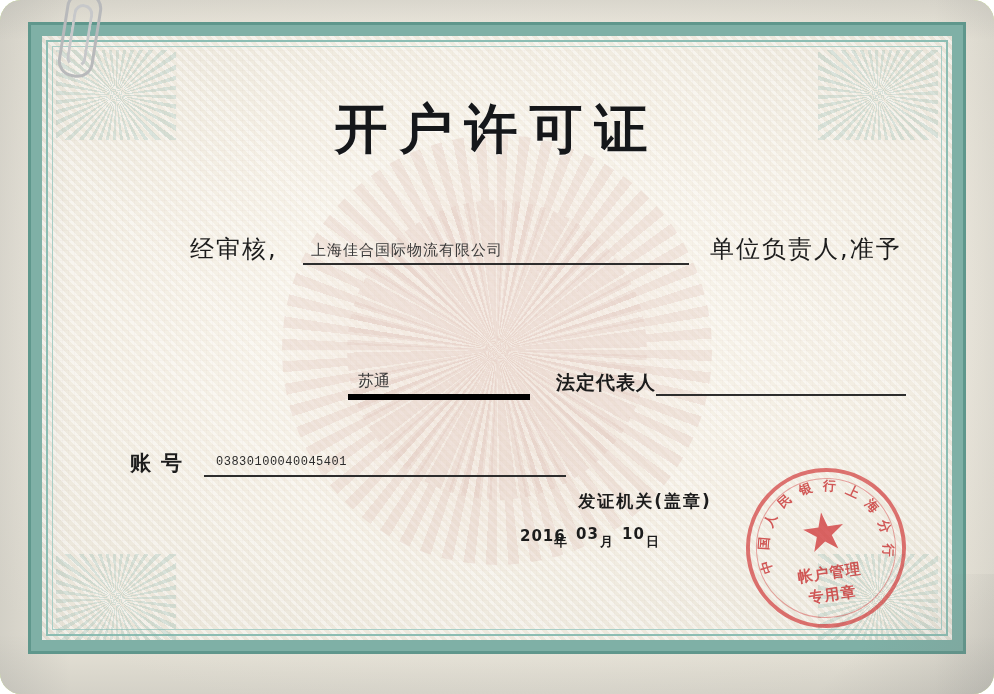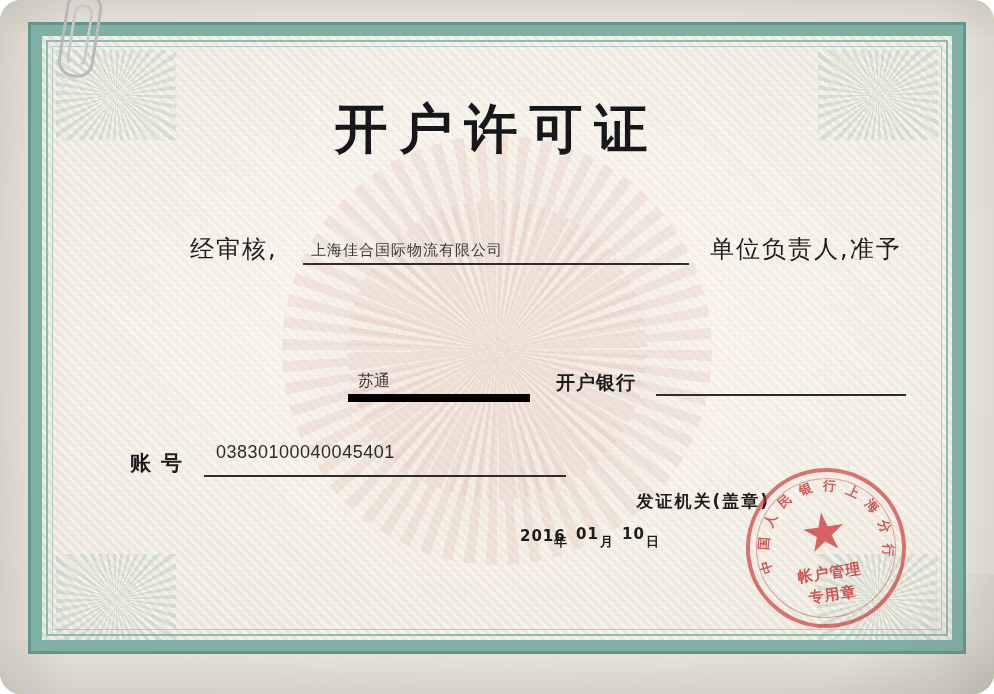--- a/index.html
+++ b/index.html
@@ -291,21 +291,21 @@
     font-weight: 700;
     letter-spacing: 1px;
     white-space: nowrap;
   }
   .rep-blank {
     position: absolute;
     left: 292px;
     top: 0;
     width: 182px;
     height: 28px;
-    border-bottom: 8px solid #000000;
+    border-bottom: 6px solid #000000;
   }
   .rep-value {
     position: absolute;
     left: 10px;
     bottom: 2px;
     font-size: 16px;
     color: #3a3a3a;
     white-space: nowrap;
   }
   .bank-label {
@@ -345,33 +345,33 @@
     position: absolute;
     left: 148px;
     top: 0;
     width: 362px;
     height: 30px;
     border-bottom: 2px solid #2d2d2d;
   }
   .acct-value {
     position: absolute;
     left: 12px;
-    bottom: 12px;
-    font-size: 18px;
-    font-family: Liberation Sans, sans-serif;
+    bottom: 6px;
+    font-size: 12px;
+    font-family: Liberation Mono, monospace;
     color: #2b2b2b;
     letter-spacing: 0.5px;
   }
 
   .issuer-block {
     position: absolute;
     right: 168px;
     top: 440px;
     width: 250px;
-    text-align: right;
+    text-align: center;
   }
   .issuer-label {
     font-size: 17px;
     font-weight: 700;
     letter-spacing: 2px;
     white-space: nowrap;
   }
   .date-row {
     position: relative;
     margin-top: 10px;
@@ -514,40 +514,40 @@
         <span class="company-name">上海佳合国际物流有限公司</span>
       </span>
       <span class="body-text seg-post">单位负责人,准予</span>
     </div>
 
 
     <div class="rep-row">
       <span class="rep-blank">
         <span class="rep-value">苏通</span>
       </span>
-      <span class="bank-label">开户银行</span>
+      <span class="bank-label">法定代表人</span>
       <span class="bank-blank">
         
         
       </span>
     </div>
 
     <div class="acct-row">
       <span class="acct-label">账号</span>
       <span class="acct-blank">
         <span class="acct-value">03830100040045401</span>
       </span>
     </div>
 
     <div class="issuer-block">
       <div class="issuer-label">发证机关(盖章)</div>
       <div class="date-row">
         <span class="date-year">2016</span>
         <span class="date-ychar">年</span>
-        <span class="date-month">01</span>
+        <span class="date-month">03</span>
         <span class="date-mchar">月</span>
         <span class="date-day">10</span>
         <span class="date-dchar">日</span>
       </div>
     </div>
 
     <div class="seal">
       <div class="seal-star"></div>
       <div class="seal-arc-text" id="seal-arc">
           <span style="transform: translate(-61.0581px, 10.7662px) rotate(-100deg) translate(-50%, -50%);">中</span>

